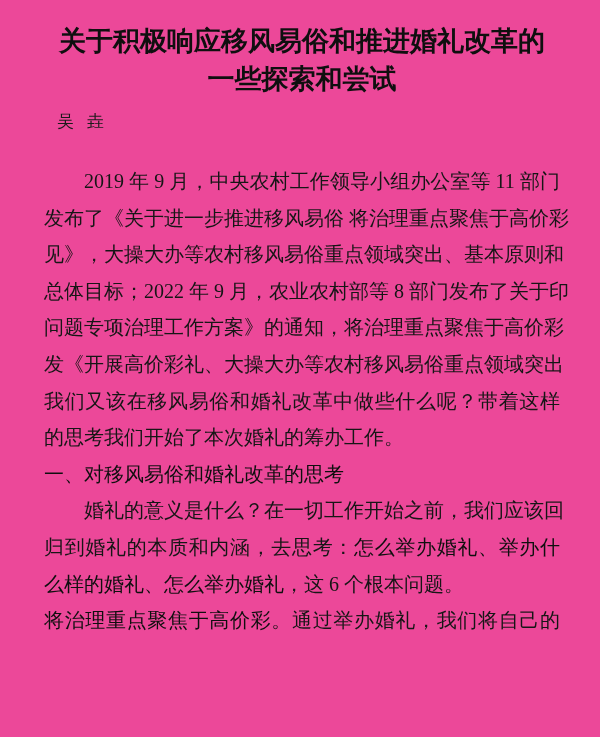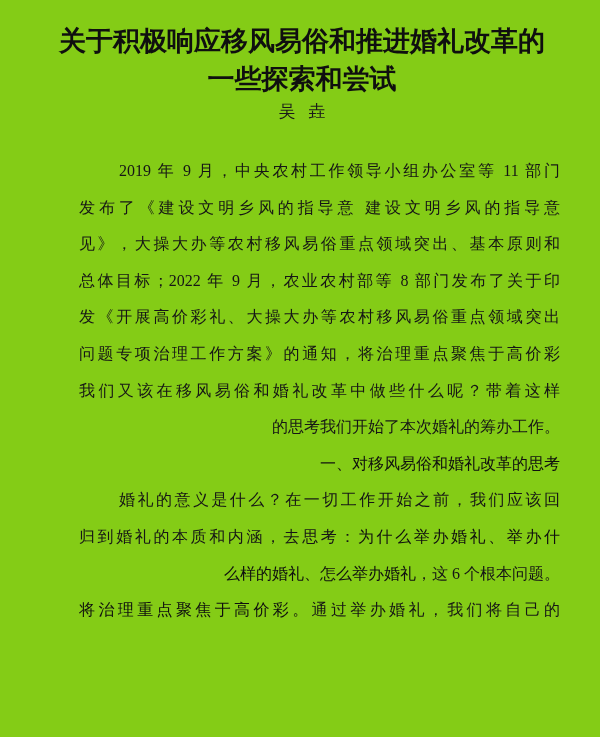--- a/index.html
+++ b/index.html
@@ -6,54 +6,52 @@
     margin: 0;
     padding: 0;
     background: #ffffff;
   }
   .page {
     position: relative;
     width: 600px;
     height: 737px;
     box-sizing: border-box;
     padding: 0 40px 0 44px;
-    background: #84cc16;
+    background: #ec4899;
     color: #141414;
     font-family: "Liberation Serif", "DejaVu Serif", serif;
     overflow: hidden;
   }
   .title {
     margin: 22px 0 0 0;
     font-size: 27px;
     line-height: 38px;
     font-weight: 700;
     text-align: center;
     color: #0f0f0f;
     white-space: nowrap;
   }
   .title-line { display: block; }
   .author {
-    margin-top: 2px;
+    margin-top: 12px;
     font-size: 17px;
     line-height: 24px;
-    text-align: center;
     letter-spacing: 13px;
     text-indent: 13px;
     color: #1a1a1a;
   }
   .doc-body {
     margin-top: 29px;
-    font-size: 16px;
+    font-size: 20px;
     line-height: 36.6px;
     color: #161616;
-    margin-left: 35px;
   }
   .line {
     white-space: nowrap;
-    text-align: right;
+    text-align: left;
     text-justify: inter-character;
   }
   .line.full {
     text-align: justify;
     text-align-last: justify;
   }
   .line.ind { text-indent: 40px; }
   .line.heading { font-weight: 700; color: #0f0f0f; }
   .seg.b { font-weight: 400; color: #0f0f0f; }
 </style>
@@ -62,33 +60,33 @@
 
 <div class="page">
   <h1 class="title">
     <span class="title-line">关于积极响应移风易俗和推进婚礼改革的</span>
     <span class="title-line">一些探索和尝试</span>
   </h1>
   <div class="author">吴垚</div>
   <div class="doc-body">
       <div>
         <div class="line full ind"><span class="seg">2019 年 9 月，中央农村工作领导小组办公室等 11 部门</span></div>
-        <div class="line full"><span class="seg">发布了《建设文明乡风的指导意 建设文明乡风的指导意</span></div>
+        <div class="line full"><span class="seg">发布了《关于进一步推进移风易俗 将治理重点聚焦于高价彩</span></div>
         <div class="line full"><span class="seg">见》，大操大办等农村移风易俗重点领域突出、基本原则和</span></div>
         <div class="line full"><span class="seg">总体目标；2022 年 9 月，农业农村部等 8 部门发布了关于印</span></div>
+        <div class="line full"><span class="seg">问题专项治理工作方案》的通知，将治理重点聚焦于高价彩</span></div>
         <div class="line full"><span class="seg">发《开展高价彩礼、大操大办等农村移风易俗重点领域突出</span></div>
-        <div class="line full"><span class="seg">问题专项治理工作方案》的通知，将治理重点聚焦于高价彩</span></div>
         <div class="line full"><span class="seg">我们又该在移风易俗和婚礼改革中做些什么呢？带着这样</span></div>
         <div class="line"><span class="seg">的思考我们开始了本次婚礼的筹办工作。</span></div>
       </div>
       <div>
         <div class="line heading"><span class="seg b">一、对移风易俗和婚礼改革的思考</span></div>
       </div>
       <div>
         <div class="line full ind"><span class="seg">婚礼的意义是什么？在一切工作开始之前，我们应该回</span></div>
-        <div class="line full"><span class="seg">归到婚礼的本质和内涵，去思考：</span><span class="seg b">为什么举办婚礼、举办什</span></div>
+        <div class="line full"><span class="seg">归到婚礼的本质和内涵，去思考：</span><span class="seg b">怎么举办婚礼、举办什</span></div>
         <div class="line"><span class="seg b">么样的婚礼、怎么举办婚礼</span><span class="seg">，这 6 个根本问题。</span></div>
       </div>
       <div>
         <div class="line full"><span class="seg b">将治理重点聚焦于高价彩。</span><span class="seg">通过举办婚礼，我们将自己的</span></div>
       </div>
     </div>
 </div>
 
 </body></html>

